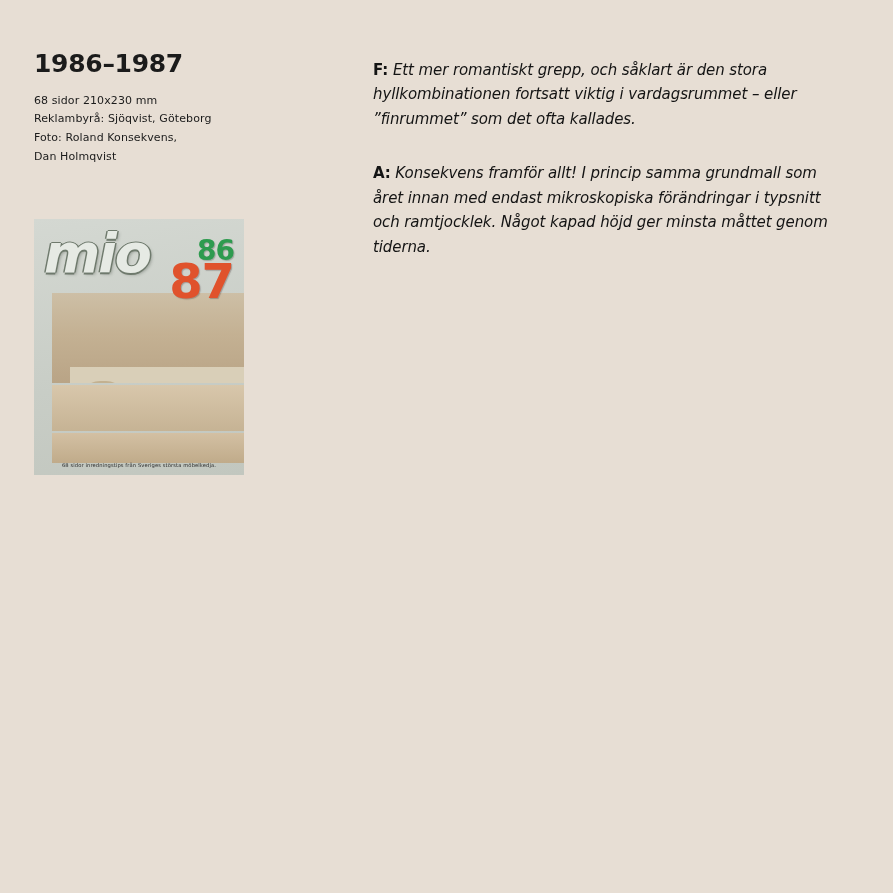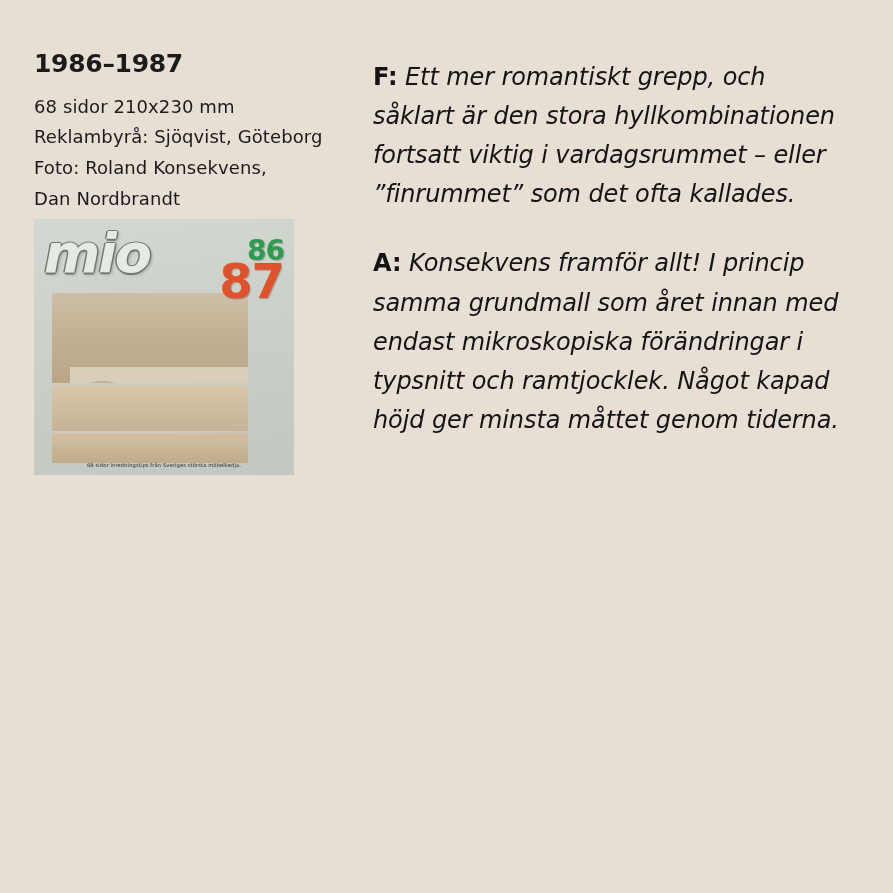--- a/index.html
+++ b/index.html
@@ -31,32 +31,32 @@
     font-family: "DejaVu Sans", sans-serif;
     font-weight: bold;
     font-size: 25px;
     letter-spacing: -0.3px;
     color: #1b1b1b;
     margin: 0 0 14px 0;
     line-height: 1.1;
   }
   .meta-line {
     font-family: "DejaVu Sans", sans-serif;
-    font-size: 18px;
+    font-size: 11px;
     color: #1b1b1b;
     line-height: 1.72;
     letter-spacing: 0.1px;
   }
 
   
   .cover {
     position: absolute;
     left: 34px;
     top: 219px;
-    width: 260px;
+    width: 210px;
     height: 256px;
     background: #cfd3cd;
     overflow: hidden;
   }
   .cover-inner {
     position: absolute;
     inset: 0;
     background: linear-gradient(170deg, #d4d8d2 0%, #c8cdc6 60%, #c2c7bf 100%);
   }
   
@@ -155,21 +155,21 @@
     top: 58px;
     width: 470px;
   }
   .qa-block {
     margin-bottom: 30px;
   }
   .qa-block:last-child { margin-bottom: 12px; }
   .qa-text {
     font-family: "DejaVu Sans", sans-serif;
     font-style: italic;
-    font-size: 24px;
+    font-size: 15px;
     line-height: 1.63;
     color: #141414;
     margin: 0;
     letter-spacing: -0.1px;
   }
   .qa-label {
     font-style: normal;
     font-weight: bold;
     font-family: "DejaVu Sans", sans-serif;
   }
@@ -177,21 +177,21 @@
 </head>
 <body style="background: rgb(231, 222, 212);">
 
 <div class="page">
 
   <div class="left-col">
     <h1 class="year-title">1986–1987</h1>
     <div class="meta-line">68 sidor 210x230 mm</div>
     <div class="meta-line">Reklambyrå: Sjöqvist, Göteborg</div>
     <div class="meta-line">Foto: Roland Konsekvens,</div>
-    <div class="meta-line">Dan Nordbrandt</div>
+    <div class="meta-line">Dan Holmqvist</div>
   </div>
 
   <div class="cover" style="background: rgb(207, 211, 205);">
     <div class="cover-inner"></div>
 
     <div class="photo photo-top">
       <div class="sh wall"></div>
       <div class="sh bed-head"></div>
 
     </div>

